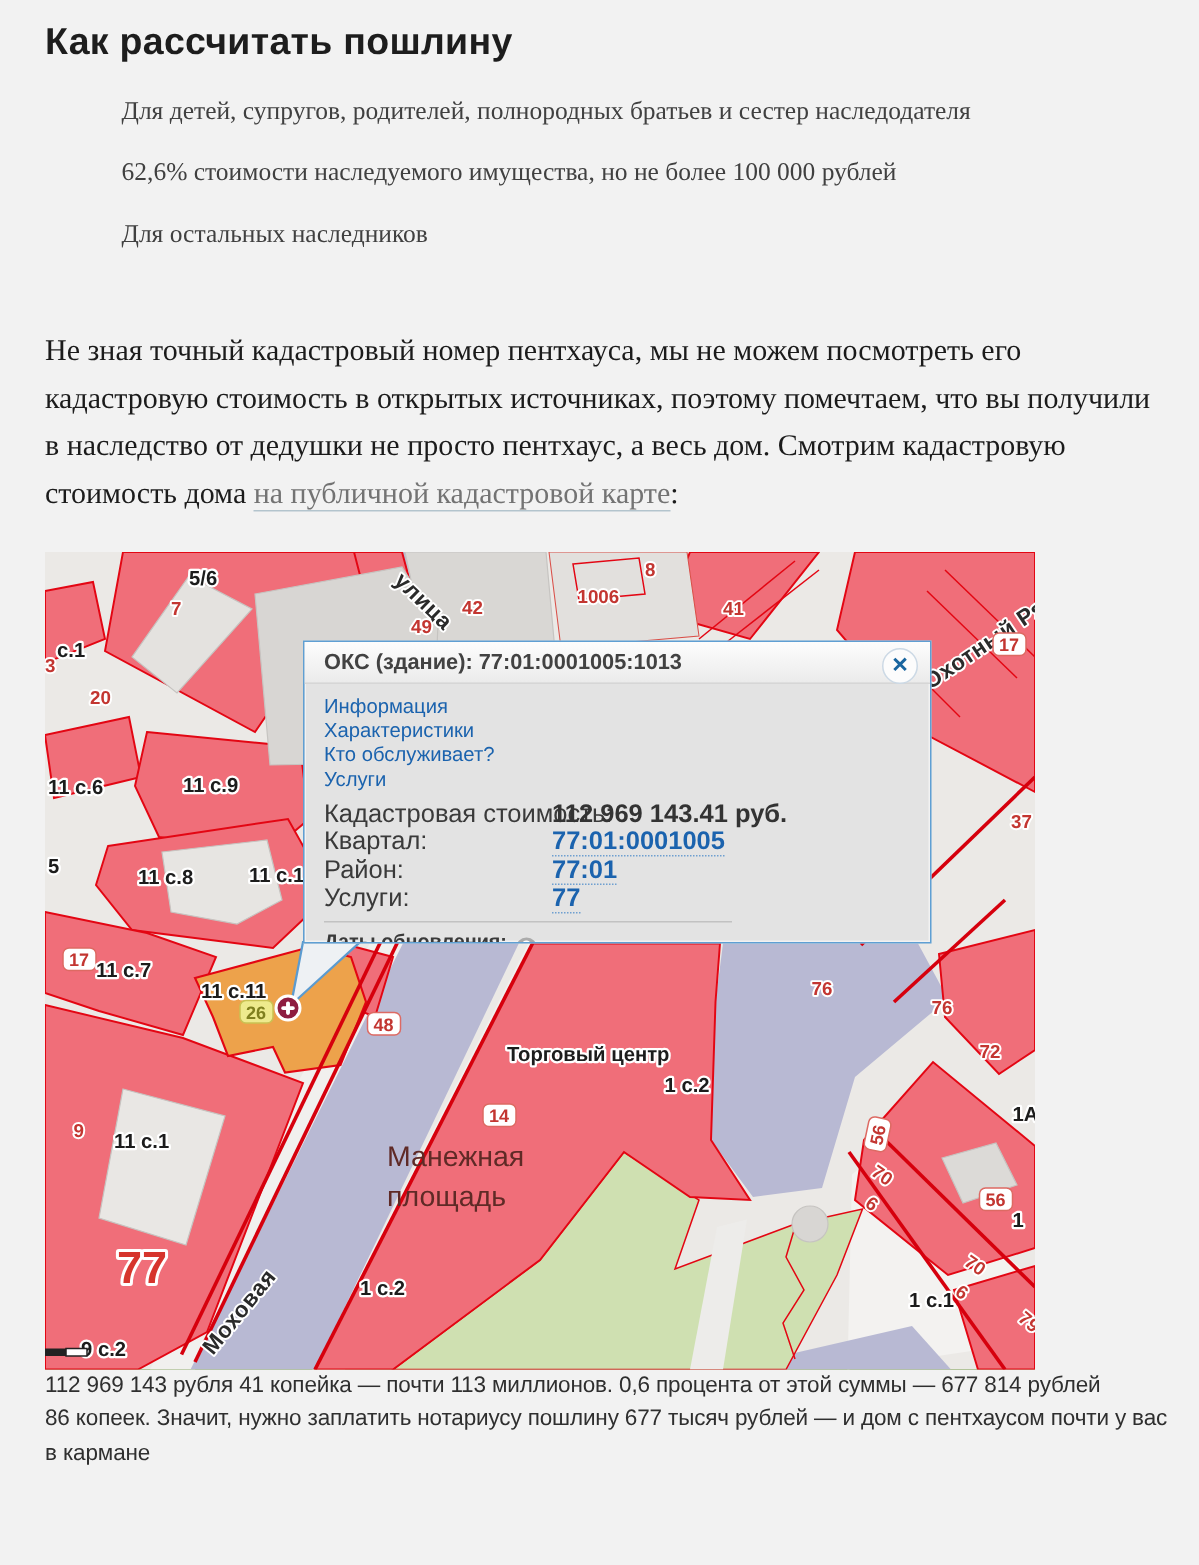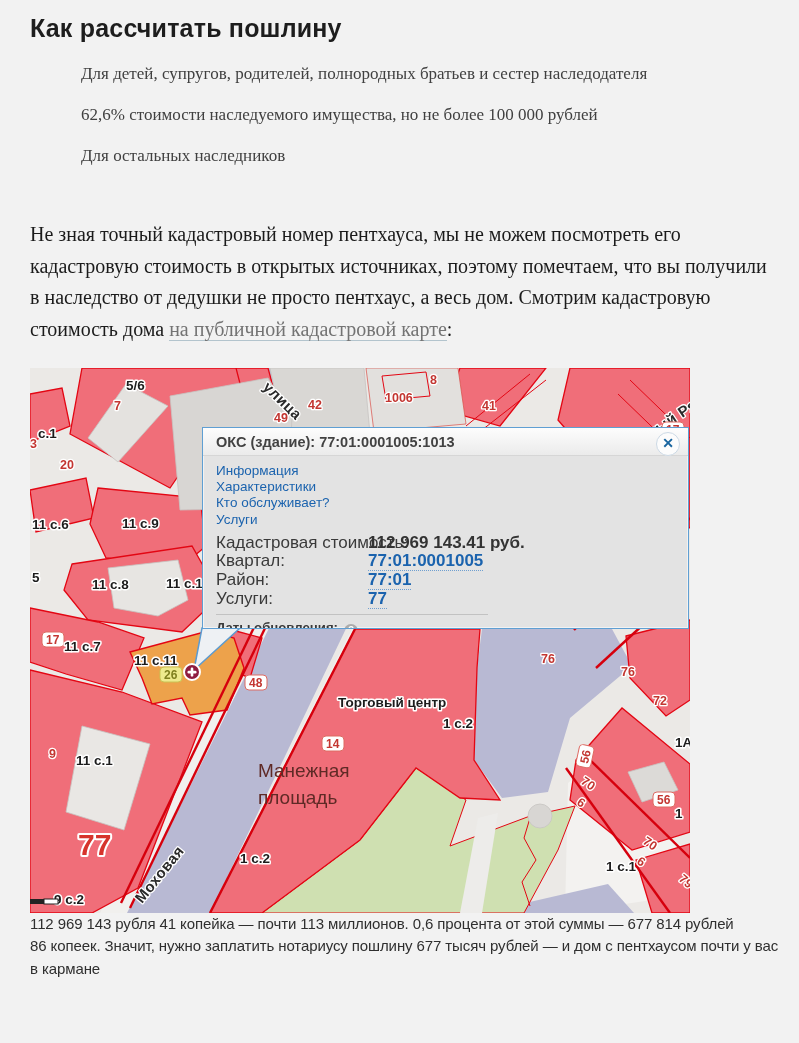--- a/index.html
+++ b/index.html
@@ -15,21 +15,21 @@
   svg text{font-family:"Liberation Sans",sans-serif}
   .ml-blk{font-size:13.5px;font-weight:700;fill:#1c1c1c;stroke:#fff;stroke-width:3px;paint-order:stroke;stroke-linejoin:round}
   .ml-red{font-size:12.5px;font-weight:700;fill:#c33631;stroke:#fff;stroke-width:2.6px;paint-order:stroke;stroke-linejoin:round}
   .ml-dred{font-size:19px;font-weight:400;fill:#5f2a26}
   .ml-bigred{font-size:30px;font-weight:700;fill:#d6342c;stroke:#fff;stroke-width:4px;paint-order:stroke;stroke-linejoin:round}
   .ml-street{font-size:15px;font-weight:700;fill:#2a2a2a;stroke:#fff;stroke-width:2.6px;paint-order:stroke;letter-spacing:.5px;stroke-linejoin:round}
   .ml-badge{font-size:12px;font-weight:700;fill:#c33631}
   .mlbg-badge{fill:#fff;stroke:#dd6a63;stroke-width:1px}
   .ml-yellow{font-size:12px;font-weight:700;fill:#80801f}
   .mlbg-yellow{fill:#eeea8d;stroke:#c9c253;stroke-width:1px}
-  .popup{position:absolute;left:172px;top:59px;width:487px;height:202px;background:#e3e3e3;border:1px solid #5f9fd3;box-shadow:inset 0 0 0 1px rgba(255,255,255,.55);overflow:hidden}
+  .popup{position:absolute;left:172px;top:59px;width:419px;height:202px;background:#e3e3e3;border:1px solid #5f9fd3;box-shadow:inset 0 0 0 1px rgba(255,255,255,.55);overflow:hidden}
   .p-head{height:28px;background:linear-gradient(#fdfdfd,#ebebeb);border-bottom:1px solid #d6d6d6;position:relative}
   .p-title{font-size:14.5px;font-weight:700;color:#424242;padding:6px 0 0 13px;white-space:nowrap}
   .p-close{position:absolute;top:4px;right:8px;width:24px;height:24px;border-radius:50%;background:#fcfcfc;border:1px solid #ccd9e5;color:#19659f;font-size:14px;font-weight:700;text-align:center;line-height:21px;cursor:pointer}
   .p-body{padding:7px 12px 0 13px}
   .p-link{display:block;color:#1b63ae;font-size:13.5px;line-height:16.2px;text-decoration:none;cursor:pointer}
   .p-fields{margin-top:5px}
   .p-row{font-size:17px;color:#3a3a3a;height:18.6px;white-space:nowrap}
   .p-row .lab{display:inline-block;width:152px}
   .val-text{font-weight:700;color:#333}
   .val-link{font-weight:700;color:#1b63ae;text-decoration:none;border-bottom:1px dotted #6f9fd0;cursor:pointer}

